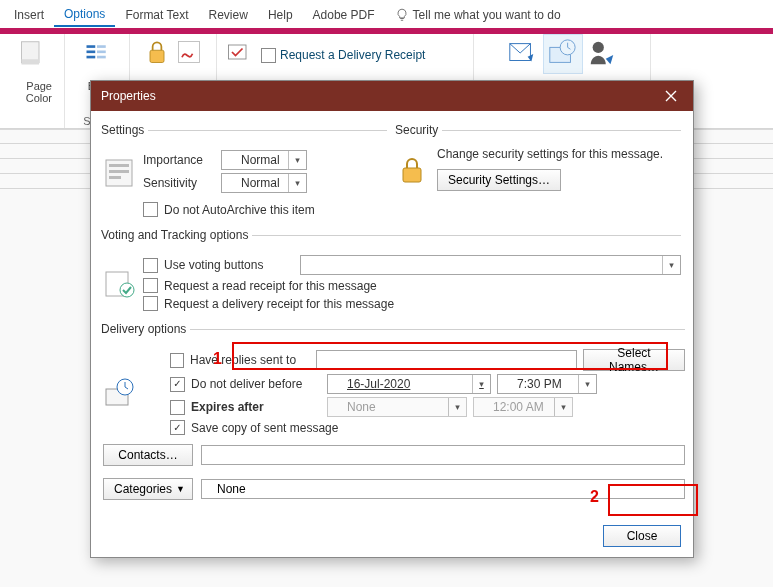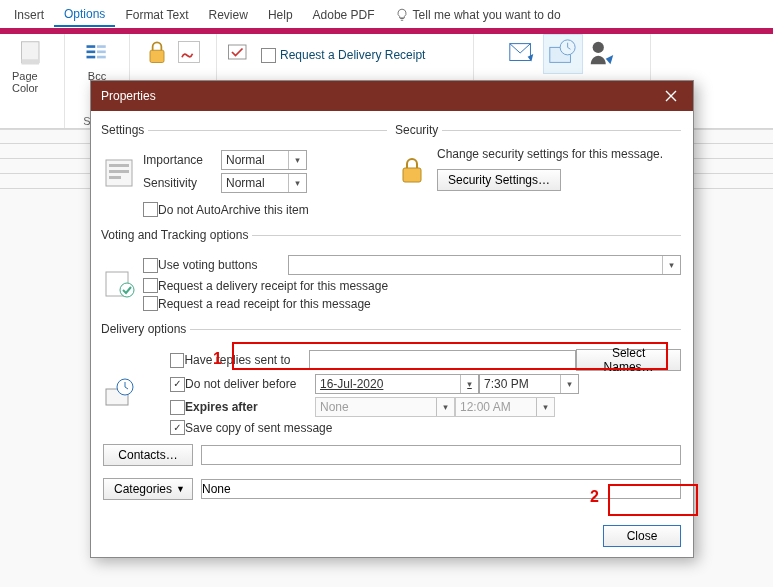--- a/index.html
+++ b/index.html
@@ -73,23 +73,23 @@
   }
   .bigbtn {
     display: flex;
     flex-direction: column;
     align-items: center;
     padding: 2px 4px;
     color: #444;
   }
   .bigbtn span.lbl {
     font-size: 11px;
-    margin-top: 2px;
+    margin-top: 12px;
     line-height: 1.1;
-    text-align: left;
+    text-align: right;
   }
   .chk {
     display: inline-flex;
     align-items: center;
     gap: 4px;
     font-size: 12px;
     color: #0c4a6e;
   }
   .chkbox {
     width: 13px;
@@ -184,21 +184,21 @@
   }
   .field-row label.fl {
     width: 70px;
     font-size: 12px;
   }
   select, input[type=text], .combo {
     border: 1px solid #a6a6a6;
     background: #fff;
     font-size: 12px;
     height: 20px;
-    padding: 0 0;
+    padding: 0 15px;
     box-sizing: border-box;
   }
   .combo {
     display: inline-flex;
     align-items: center;
     justify-content: space-between;
     min-width: 80px;
     padding-right: 0;
   }
   .combo .val { padding-left: 4px; }
@@ -224,20 +224,21 @@
     font-size: 12px;
     height: 22px;
     box-sizing: border-box;
     display: inline-flex;
     align-items: center;
     gap: 4px;
   }
   .checkline {
     display: flex;
     align-items: center;
+    gap: 6px;
     margin: 3px 0;
     font-size: 12px;
   }
   .twocol {
     display: flex;
     gap: 10px;
   }
   .twocol > fieldset.sec { flex: 1 1 0; }
   .long-input {
     flex: 1 1 auto;
@@ -436,25 +437,25 @@
             <div class="checkline">
               <span class="chkbox"></span>
               <span class="chk-col" style="width:130px;">Use voting buttons</span>
               <div class="combo long-input" style="width:370px;">
                 <span class="val"></span>
                 <span class="arrow">▾</span>
               </div>
             </div>
             <div class="checkline">
               <span class="chkbox"></span>
+              <span>Request a read receipt for this message</span>
+            </div>
+            <div class="checkline">
+              <span class="chkbox"></span>
               <span>Request a delivery receipt for this message</span>
-            </div>
-            <div class="checkline">
-              <span class="chkbox"></span>
-              <span>Request a read receipt for this message</span>
             </div>
           </div>
         </div>
       </fieldset>
 
       <fieldset class="sec" style="margin-top:8px;">
         <legend>Delivery options</legend>
         <div class="sec-row">
           <svg class="sec-icon" viewBox="0 0 32 32">
             <rect x="3" y="12" width="22" height="16" fill="#f6f6f6" stroke="#999"></rect>

